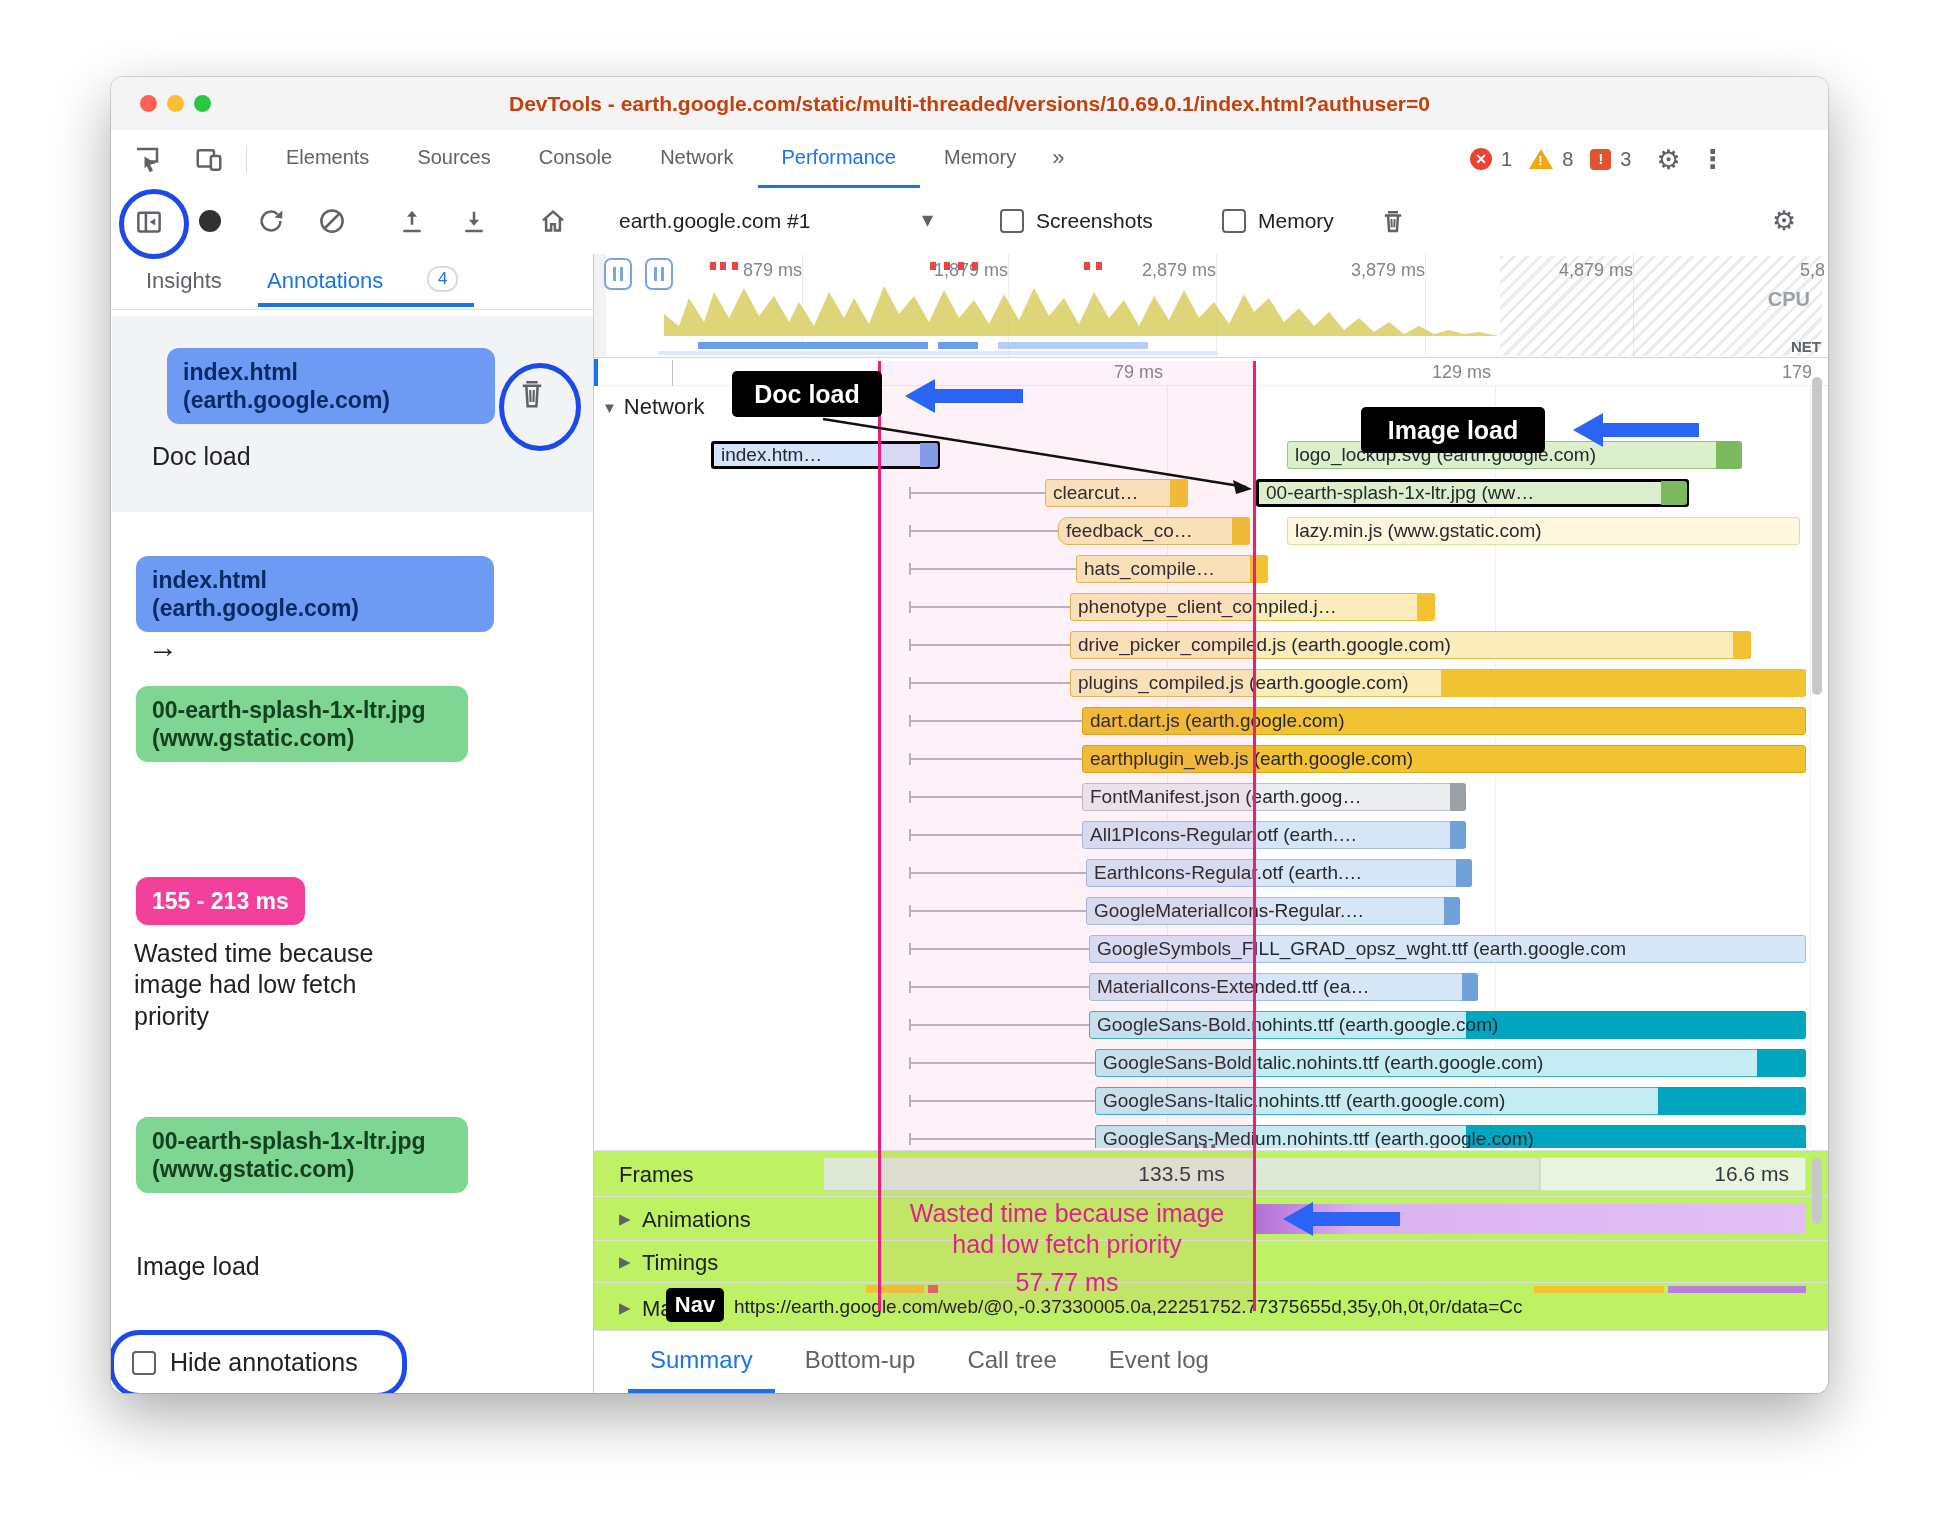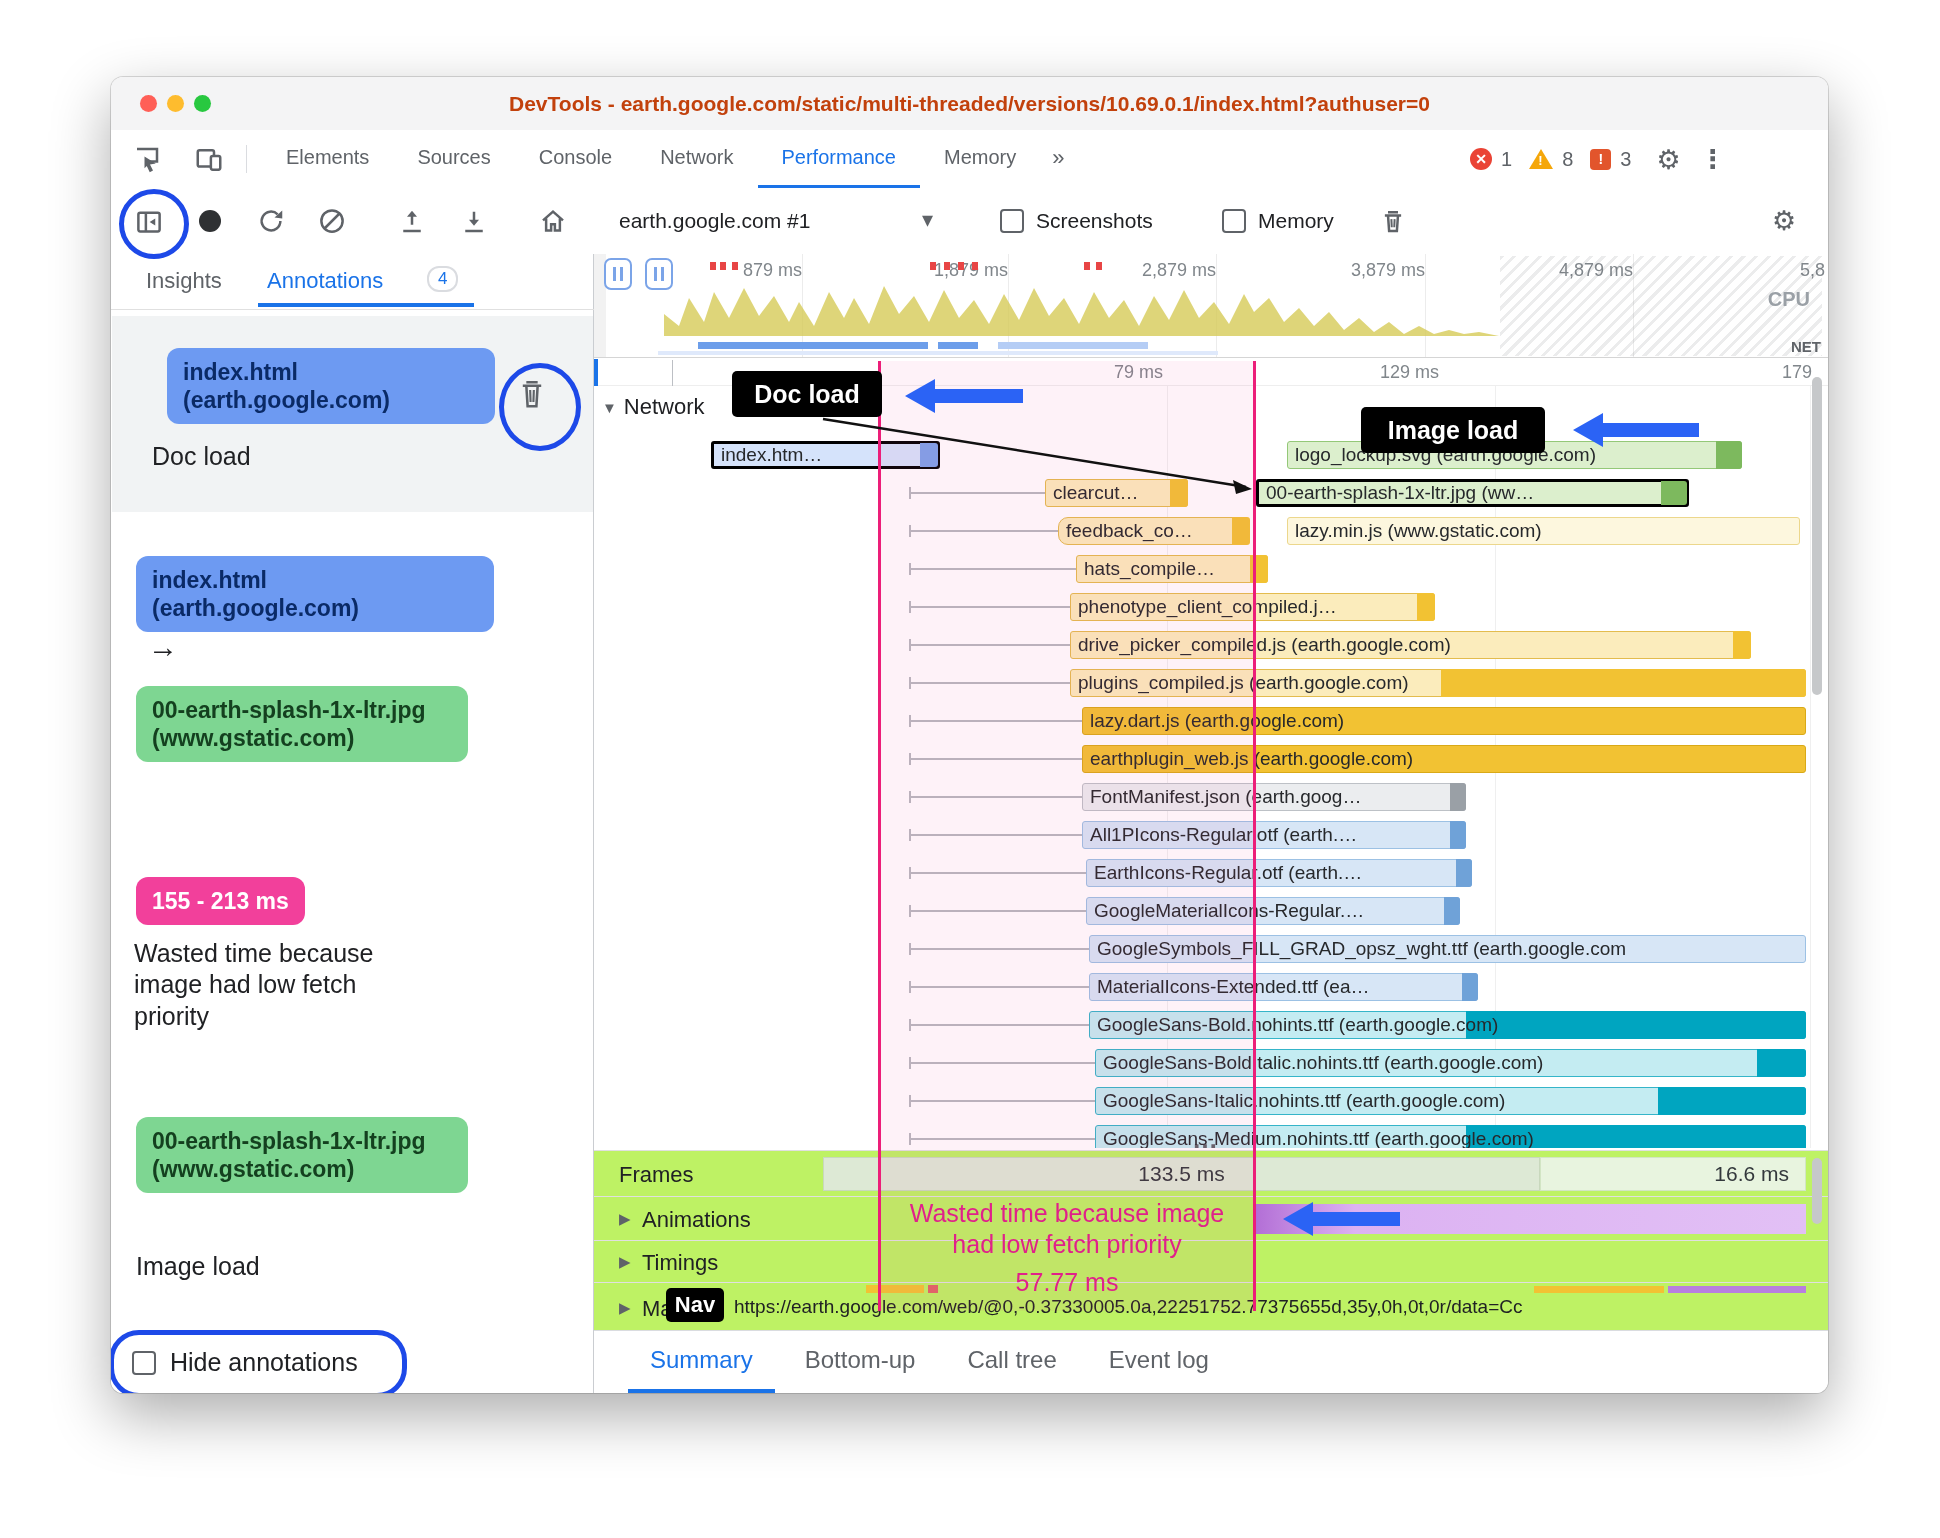--- a/index.html
+++ b/index.html
@@ -293,21 +293,21 @@
           <i></i>
           <i></i>
         </div>
     <div class="mini-label" style="left:1216px;top:34px;font-size:20px;">CPU</div>
     <div class="mini-label" style="left:1227px;top:84px;font-size:15px;color:#5f6368;">NET</div>
   </div>
 
   <div class="ruler">
         <div id="ruler-ticks">
           <div class="ruler-tick" style="left: 569px;">79 ms</div>
-          <div class="ruler-tick" style="left: 845px;">129 ms</div>
+          <div class="ruler-tick" style="left: 897px;">129 ms</div>
           <div class="ruler-tick" style="left: 1218px;">179 m</div>
         </div>
       </div>
   <div class="abs" style="left:594px;top:359px;width:4px;height:789px;background:#1a73e8;"></div>
   <div class="abs" style="left:672px;top:360px;width:1px;height:788px;background:#bcbfc4;"></div>
 
   <div id="net">
     <div class="vgrid" style="left:573px;"></div>
     <div class="vgrid" style="left:901px;"></div>
     <div class="vgrid" style="left:1216px;"></div>
@@ -356,21 +356,21 @@
             <div class="cap" style="width: 18px;"></div>
             <span class="lbl">drive_picker_compiled.js (earth.google.com)</span>
           </div>
           <div class="whisk" style="left: 315px; top: 296px; width: 161px;"></div>
           <div class="nbar js" style="left: 476px; top: 283px; width: 736px;">
             <div class="solid" style="width: 365px;"></div>
             <span class="lbl">plugins_compiled.js (earth.google.com)</span>
           </div>
           <div class="whisk" style="left: 315px; top: 334px; width: 173px;"></div>
           <div class="nbar js-solid" style="left: 488px; top: 321px; width: 724px;">
-            <span class="lbl">lazy.dart.js (earth.google.com)</span>
+            <span class="lbl">dart.dart.js (earth.google.com)</span>
           </div>
           <div class="whisk" style="left: 315px; top: 372px; width: 173px;"></div>
           <div class="nbar js-solid" style="left: 488px; top: 359px; width: 724px;">
             <span class="lbl">earthplugin_web.js (earth.google.com)</span>
           </div>
           <div class="whisk" style="left: 315px; top: 410px; width: 173px;"></div>
           <div class="nbar gray" style="left: 488px; top: 397px; width: 384px;">
             <div class="cap" style="width: 16px;"></div>
             <span class="lbl">FontManifest.json (earth.goog…</span>
           </div>

